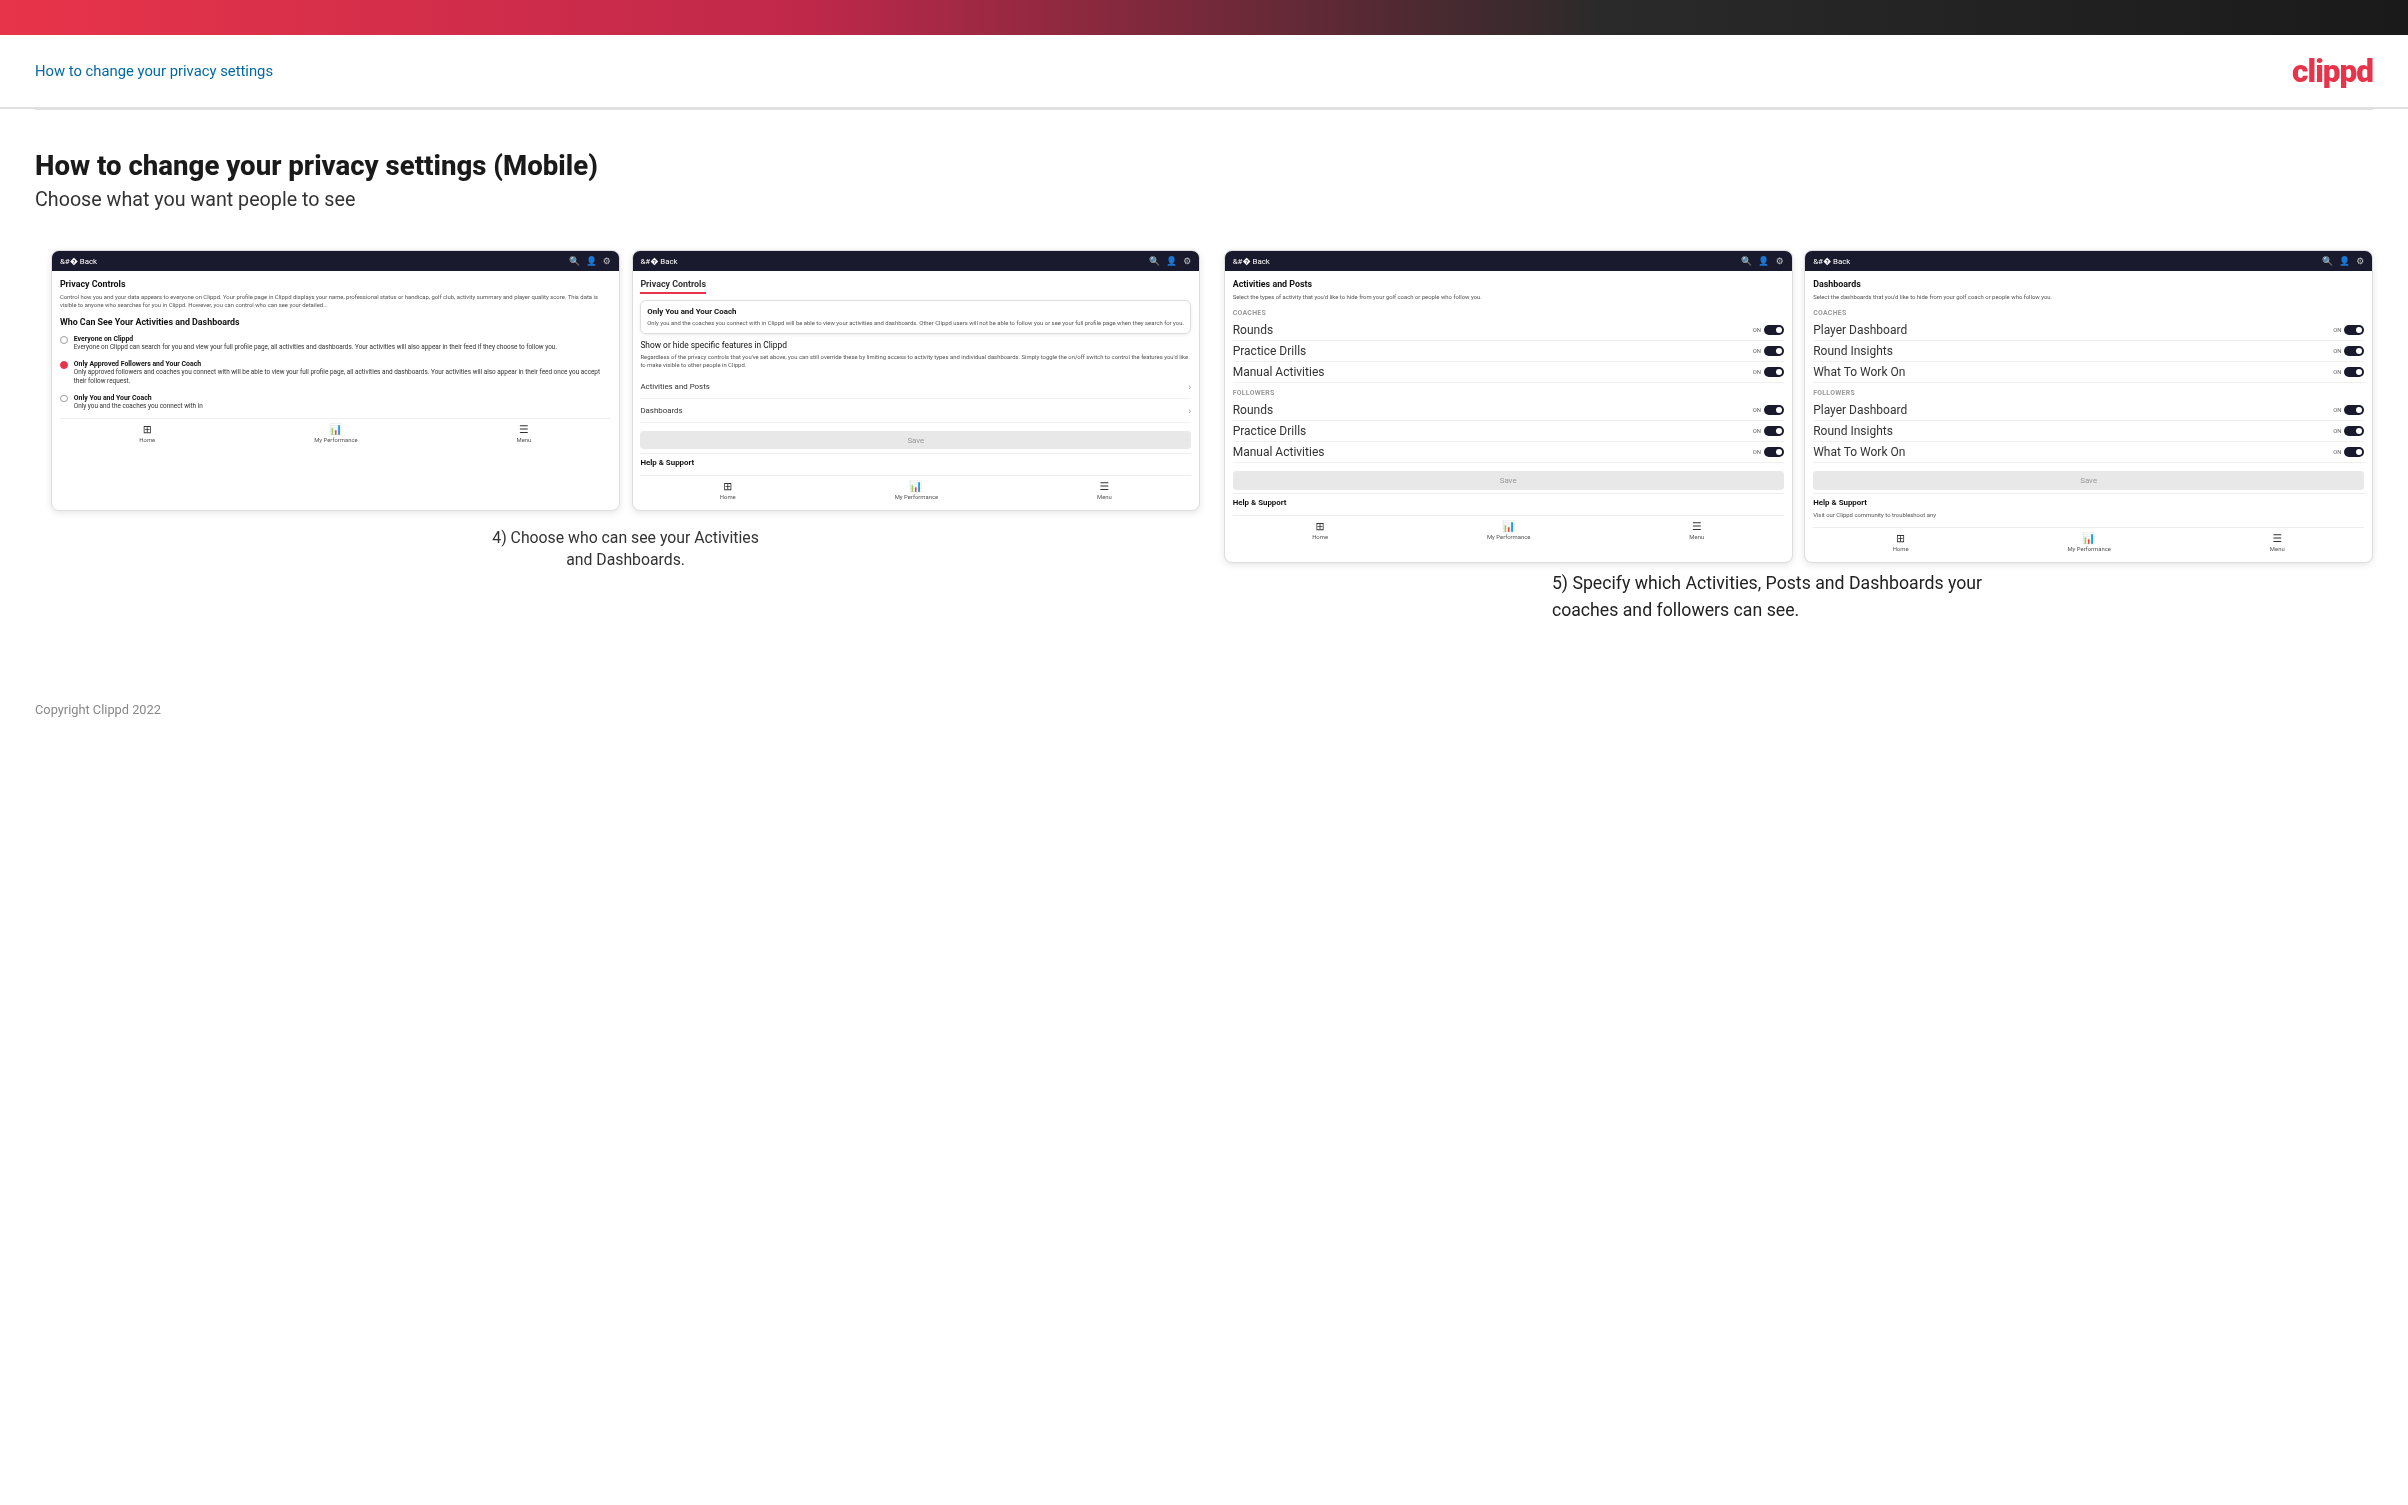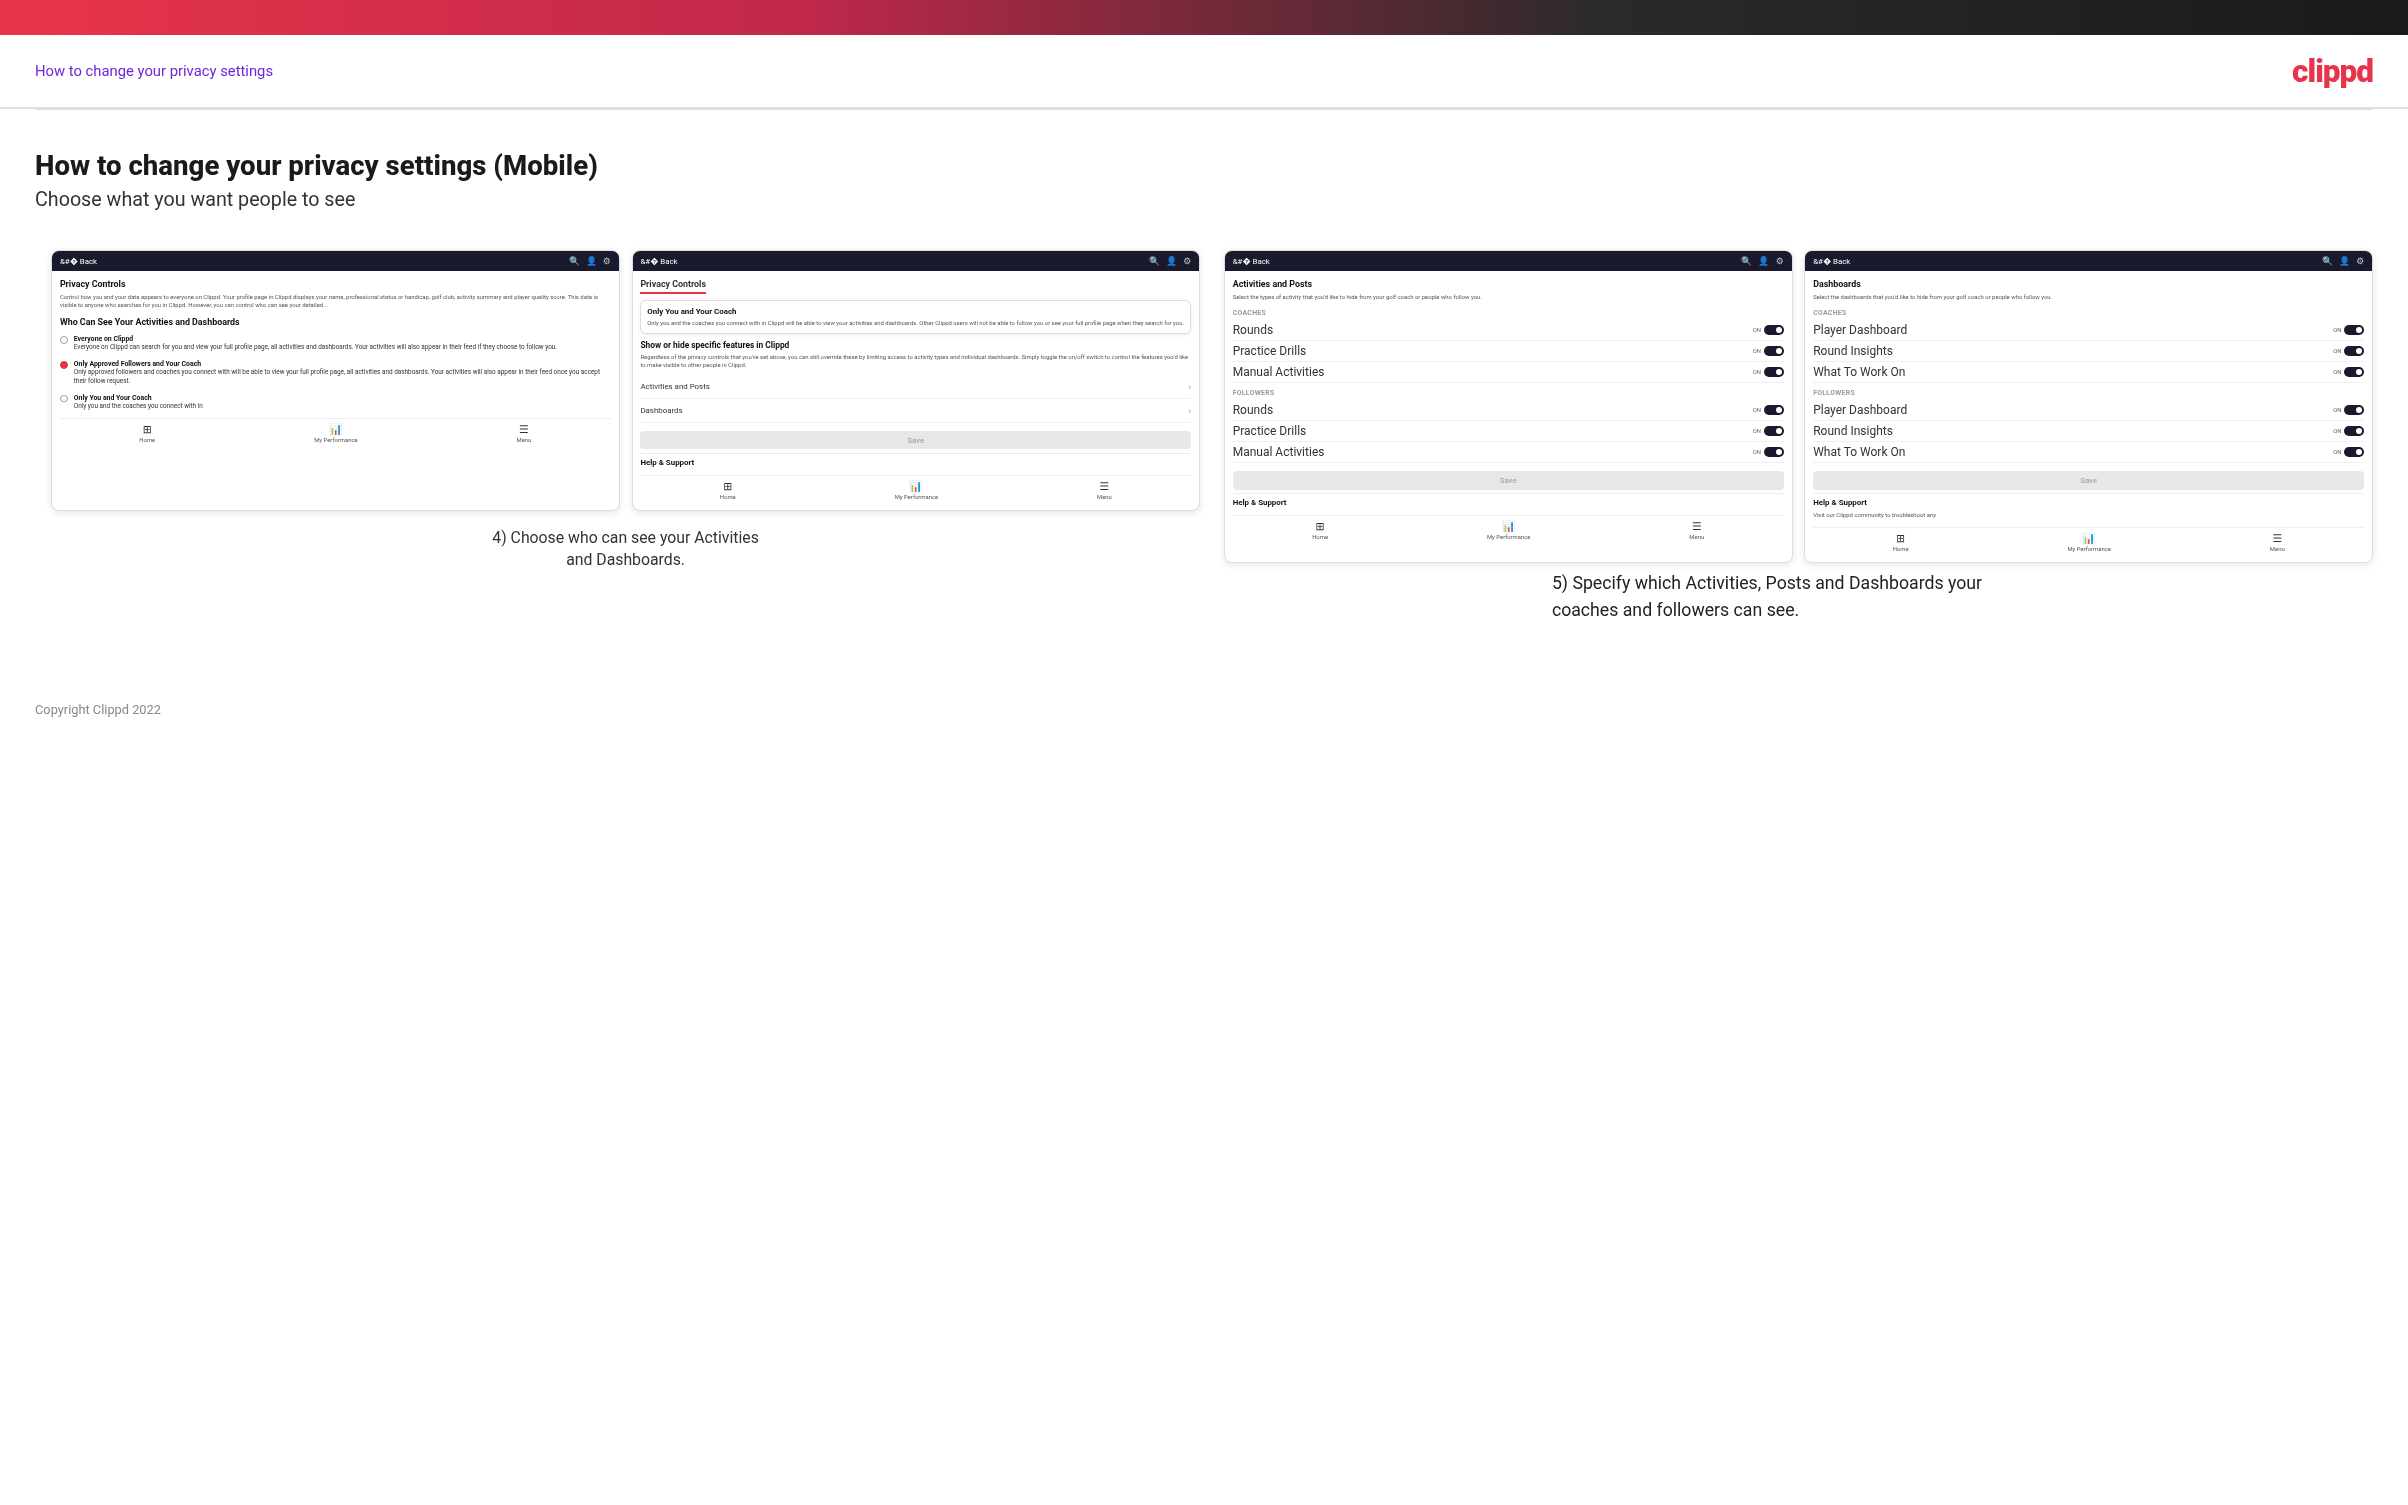--- a/index.html
+++ b/index.html
@@ -14,21 +14,21 @@
     .header {
       display: flex;
       align-items: center;
       justify-content: space-between;
       padding: 17.7px 35px;
       border-bottom: 2px solid #e0e0e0;
     }
 
     .header-title {
       font-size: 14.8px;
-      color: #6d28d9;
+      color: #0369a1;
     }
 
     .logo {
       font-size: 31.5px;
       font-weight: 900;
       color: #e8344a;
       letter-spacing: -1px;
     }
 
     .main-content {
@@ -279,21 +279,21 @@
     }
 
     .popup-text {
       font-size: 5.9px;
       color: #555;
       line-height: 1.4;
     }
 
     .show-hide-title {
       font-size: 8.4px;
-      font-weight: 700;
+      font-weight: 400;
       color: #111;
       margin: 3px 0 3px;
     }
 
     .show-hide-text {
       font-size: 5.9px;
       color: #555;
       line-height: 1.4;
       margin-bottom: 5.9px;
     }

